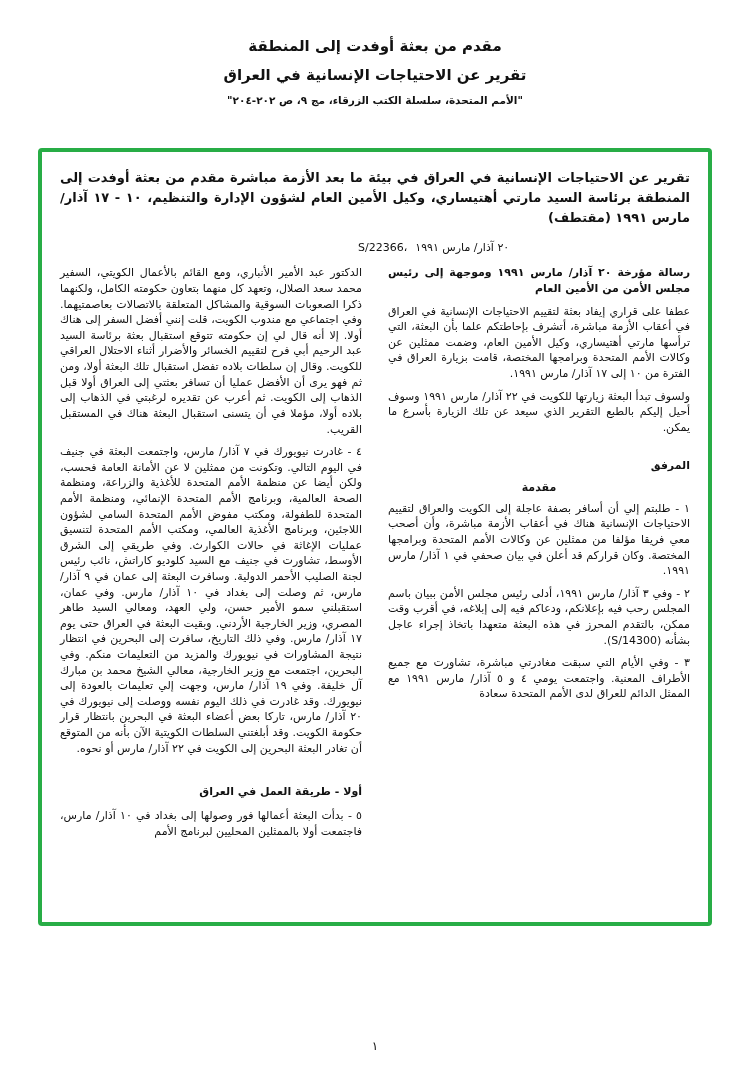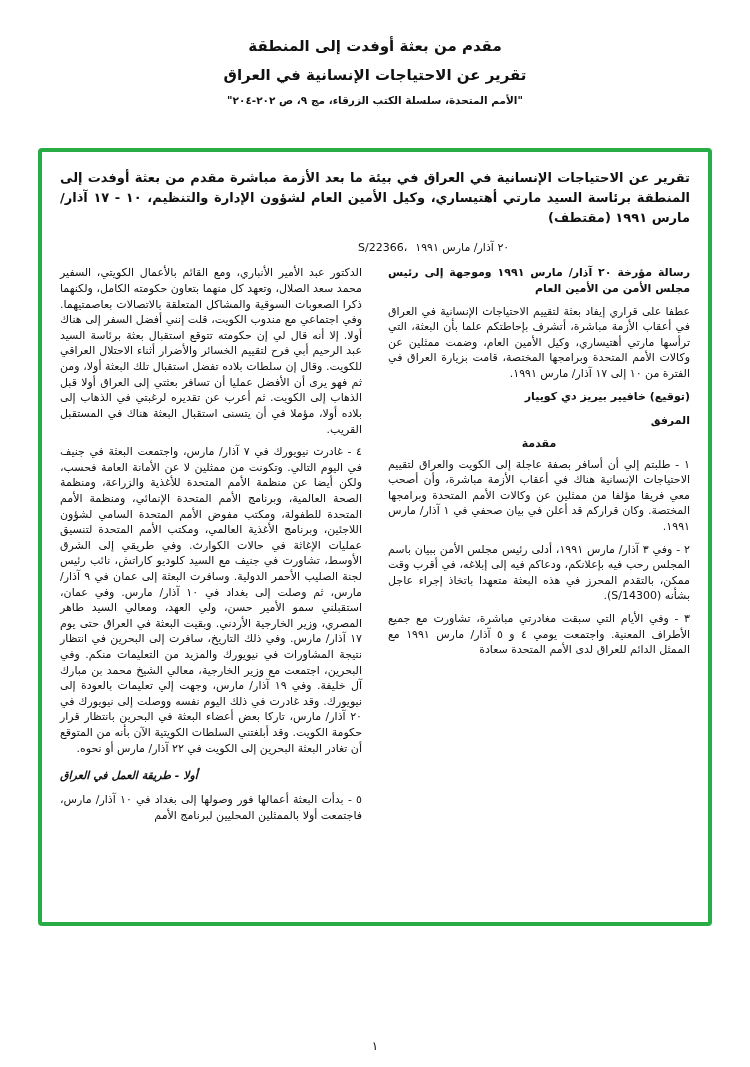--- a/index.html
+++ b/index.html
@@ -45,24 +45,24 @@
     padding-left: 298px;
     white-space: nowrap;
   }
   .columns { display: flex; gap: 26px; }
   .col { flex: 1 1 0; font-size: 11px; line-height: 1.42; min-width: 0; }
 
   .blk { margin-bottom: 7px; text-align: justify; }
   .letter-heading { font-weight: bold; }
   .paragraph { font-weight: normal; }
   .signature { text-align: left; text-align: right; font-weight: bold; margin-top: 4px; }
-  .annex-heading { font-weight: bold; text-align: right; margin-top: 9px; }
+  .annex-heading { font-weight: bold; text-align: right; margin-top: 22px; }
   .bold-paragraph { font-weight: bold; }
   .center-heading { font-weight: bold; text-align: center; margin: 5px 0; }
-  .section-heading { font-weight: bold; text-align: left; margin: 12px 0 8px 0; font-style: italic; }
+  .section-heading { font-weight: bold; text-align: right; margin: 28px 0 8px 0; }
 
   .footer {
     position: absolute;
     bottom: 14px; left: 0; right: 0;
     text-align: center;
     font-size: 12px;
   }
 </style>
 </head>
 <body>
@@ -80,21 +80,21 @@
 
     <div class="ref-line">
       <span dir="ltr">S/22366،</span>
       <span dir="rtl">٢٠ آذار/ مارس ١٩٩١</span>
     </div>
 
     <div class="columns">
       <div class="col" id="col-right">
           <p class="blk letter-heading">رسالة مؤرخة ٢٠ آذار/ مارس ١٩٩١ وموجهة إلى رئيس مجلس الأمن من الأمين العام</p>
           <p class="blk paragraph">عطفا على قراري إيفاد بعثة لتقييم الاحتياجات الإنسانية في العراق في أعقاب الأزمة مباشرة، أتشرف بإحاطتكم علما بأن البعثة، التي ترأسها مارتي أهتيساري، وكيل الأمين العام، وضمت ممثلين عن وكالات الأمم المتحدة وبرامجها المختصة، قامت بزيارة العراق في الفترة من ١٠ إلى ١٧ آذار/ مارس ١٩٩١.</p>
-          <p class="blk signature">(توقيع) خافيير بيريز دي كوييار</p>
+          <p class="blk paragraph">ولسوف تبدأ البعثة زيارتها للكويت في ٢٢ آذار/ مارس ١٩٩١ وسوف أحيل إليكم بالطبع التقرير الذي سيعد عن تلك الزيارة بأسرع ما يمكن.</p>
           <p class="blk annex-heading">المرفق</p>
           <p class="blk center-heading">مقدمة</p>
           <p class="blk paragraph">١ - طلبتم إلي أن أسافر بصفة عاجلة إلى الكويت والعراق لتقييم الاحتياجات الإنسانية هناك في أعقاب الأزمة مباشرة، وأن أصحب معي فريقا مؤلفا من ممثلين عن وكالات الأمم المتحدة وبرامجها المختصة. وكان قراركم قد أعلن في بيان صحفي في ١ آذار/ مارس ١٩٩١.</p>
           <p class="blk paragraph">٢ - وفي ٣ آذار/ مارس ١٩٩١، أدلى رئيس مجلس الأمن ببيان باسم المجلس رحب فيه بإعلانكم، ودعاكم فيه إلى إبلاغه، في أقرب وقت ممكن، بالتقدم المحرز في هذه البعثة متعهدا باتخاذ إجراء عاجل بشأنه (S/14300).</p>
           <p class="blk paragraph">٣ - وفي الأيام التي سبقت مغادرتي مباشرة، تشاورت مع جميع الأطراف المعنية. واجتمعت يومي ٤ و ٥ آذار/ مارس ١٩٩١ مع الممثل الدائم للعراق لدى الأمم المتحدة سعادة</p>
         </div>
       <div class="col" id="col-left">
           <p class="blk paragraph">الدكتور عبد الأمير الأنباري، ومع القائم بالأعمال الكويتي، السفير محمد سعد الصلال، وتعهد كل منهما بتعاون حكومته الكامل، ولكنهما ذكرا الصعوبات السوقية والمشاكل المتعلقة بالاتصالات بعاصمتيهما. وفي اجتماعي مع مندوب الكويت، قلت إنني أفضل السفر إلى هناك أولا. إلا أنه قال لي إن حكومته تتوقع استقبال بعثة برئاسة السيد عبد الرحيم أبي فرح لتقييم الخسائر والأضرار أثناء الاحتلال العراقي للكويت. وقال إن سلطات بلاده تفضل استقبال تلك البعثة أولا، ومن ثم فهو يرى أن الأفضل عمليا أن تسافر بعثتي إلى العراق أولا قبل الذهاب إلى الكويت. ثم أعرب عن تقديره لرغبتي في الذهاب إلى بلاده أولا، مؤملا في أن يتسنى استقبال البعثة هناك في المستقبل القريب.</p>
           <p class="blk paragraph">٤ - غادرت نيويورك في ٧ آذار/ مارس، واجتمعت البعثة في جنيف في اليوم التالي. وتكونت من ممثلين لا عن الأمانة العامة فحسب، ولكن أيضا عن منظمة الأمم المتحدة للأغذية والزراعة، ومنظمة الصحة العالمية، وبرنامج الأمم المتحدة الإنمائي، ومنظمة الأمم المتحدة للطفولة، ومكتب مفوض الأمم المتحدة السامي لشؤون اللاجئين، وبرنامج الأغذية العالمي، ومكتب الأمم المتحدة لتنسيق عمليات الإغاثة في حالات الكوارث. وفي طريقي إلى الشرق الأوسط، تشاورت في جنيف مع السيد كلوديو كاراتش، نائب رئيس لجنة الصليب الأحمر الدولية. وسافرت البعثة إلى عمان في ٩ آذار/ مارس، ثم وصلت إلى بغداد في ١٠ آذار/ مارس. وفي عمان، استقبلني سمو الأمير حسن، ولي العهد، ومعالي السيد طاهر المصري، وزير الخارجية الأردني. وبقيت البعثة في العراق حتى يوم ١٧ آذار/ مارس. وفي ذلك التاريخ، سافرت إلى البحرين في انتظار نتيجة المشاورات في نيويورك والمزيد من التعليمات منكم. وفي البحرين، اجتمعت مع وزير الخارجية، معالي الشيخ محمد بن مبارك آل خليفة. وفي ١٩ آذار/ مارس، وجهت إلي تعليمات بالعودة إلى نيويورك. وقد غادرت في ذلك اليوم نفسه ووصلت إلى نيويورك في ٢٠ آذار/ مارس، تاركا بعض أعضاء البعثة في البحرين بانتظار قرار حكومة الكويت. وقد أبلغتني السلطات الكويتية الآن بأنه من المتوقع أن تغادر البعثة البحرين إلى الكويت في ٢٢ آذار/ مارس أو نحوه.</p>
           <p class="blk section-heading">أولا - طريقة العمل في العراق</p>

